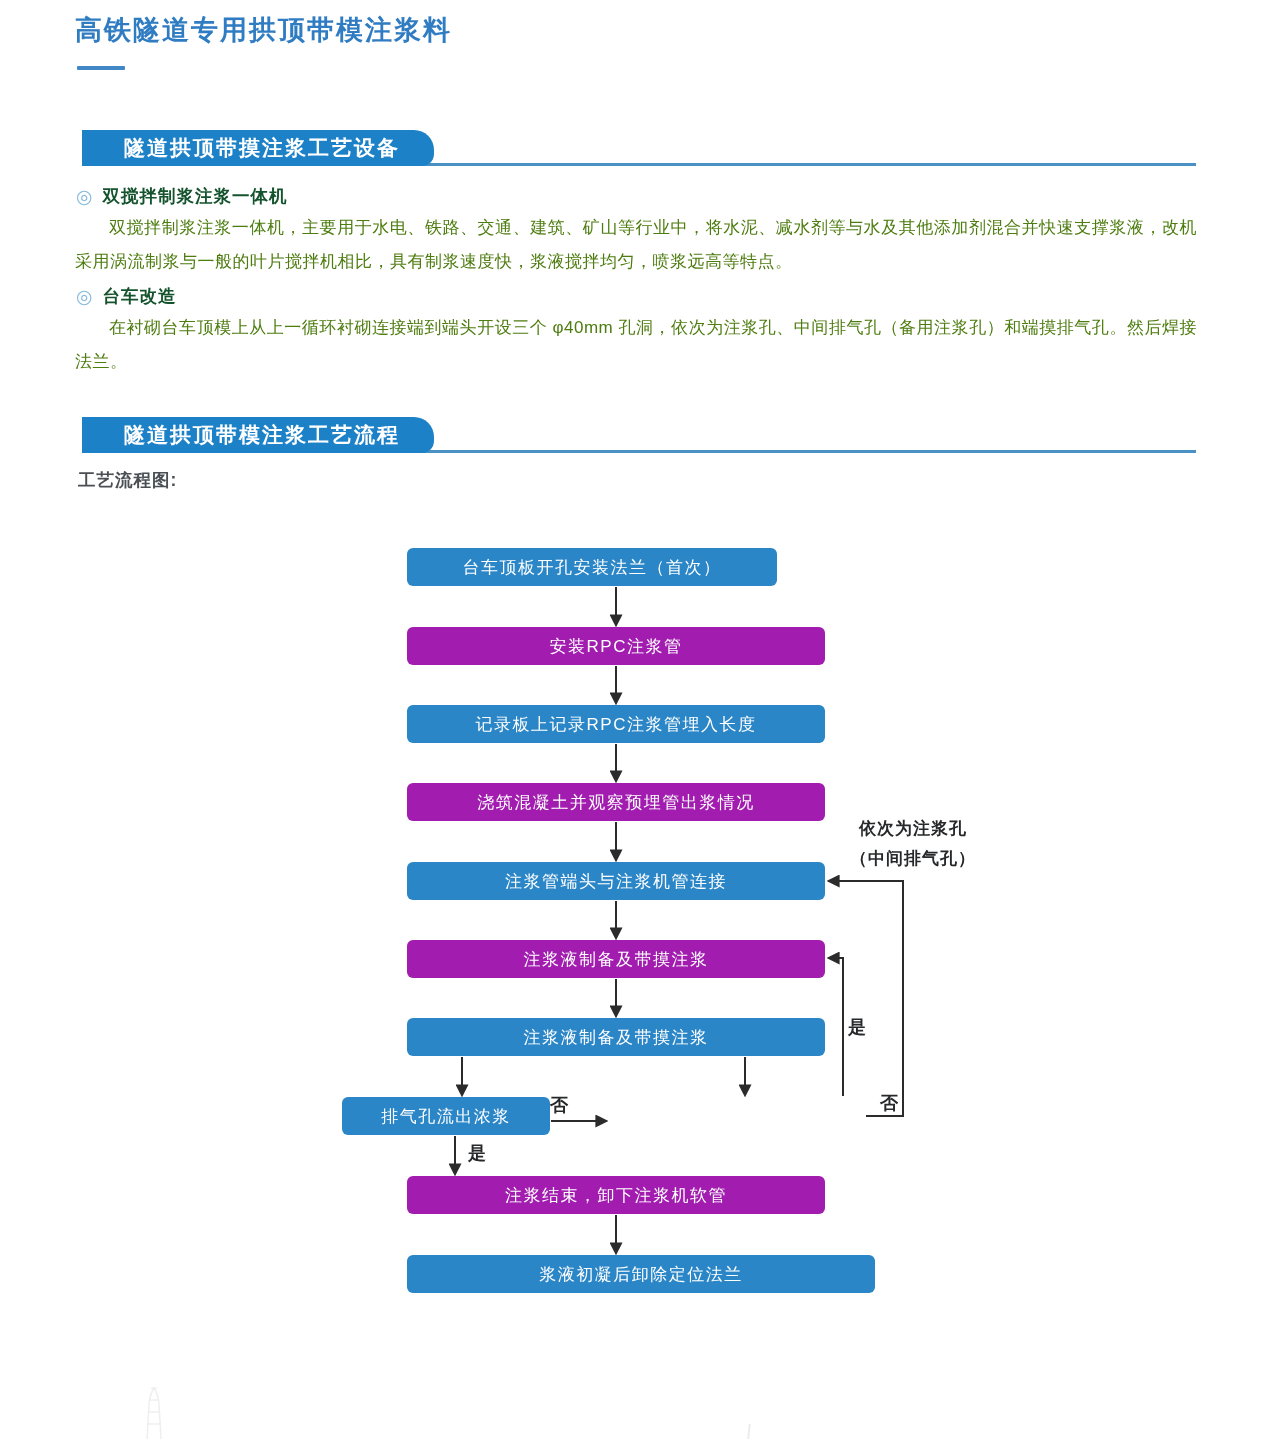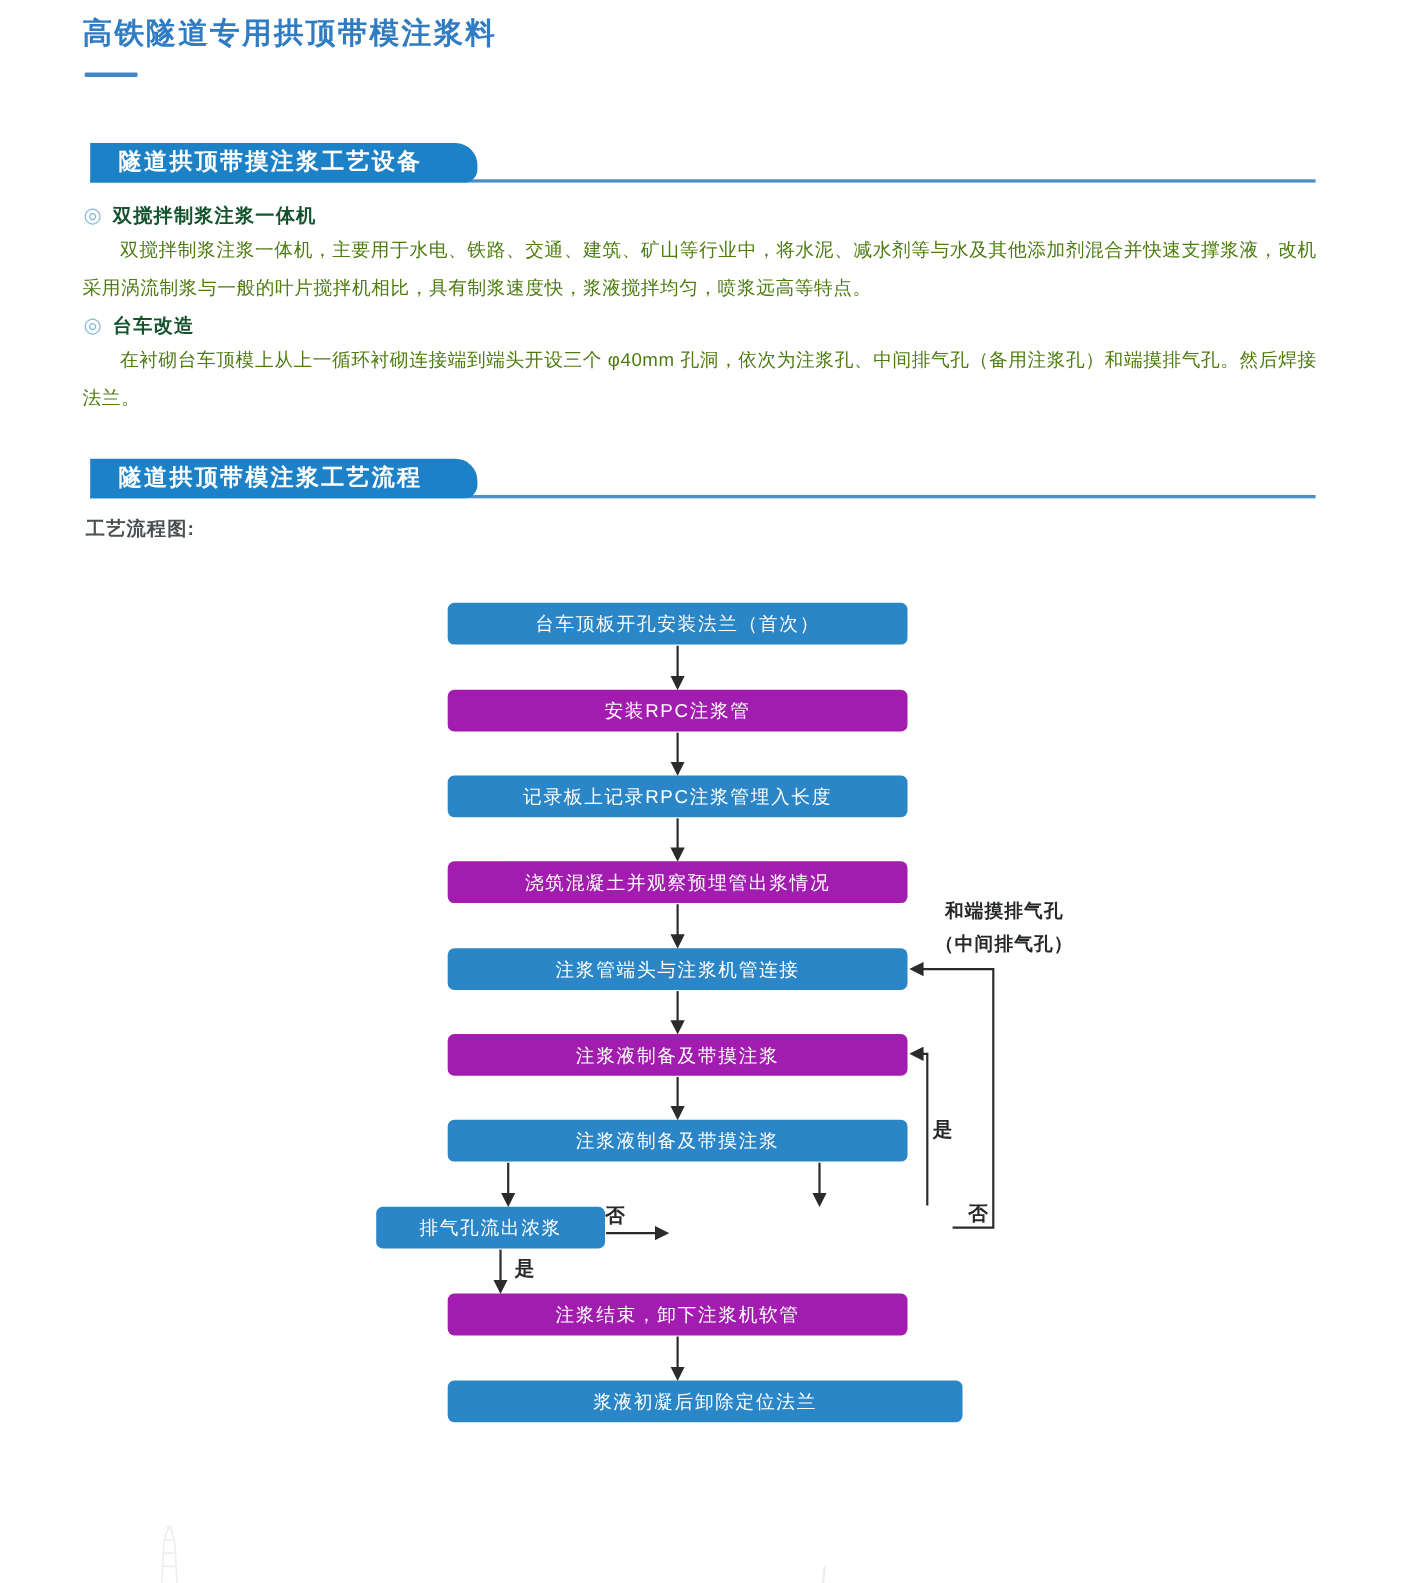--- a/index.html
+++ b/index.html
@@ -9,21 +9,21 @@
   .abs{position:absolute;}
 
   
   .page-title{left:75px;top:12px;font-size:27px;font-weight:bold;color:#2f7cc2;letter-spacing:2px;}
   .title-underline{left:77px;top:66px;width:48px;height:4px;background:#4288c6;border-radius:1px;}
 
   
   .banner-line{height:3px;background:#4a90c4;}
   .banner{width:352px;height:36px;background:#1c81c7;border-radius:0 20px 12px 0;
           color:#ffffff;font-size:21px;font-weight:bold;letter-spacing:2px;
-          line-height:36px;padding-left:26px;box-sizing:border-box;z-index:2;}
+          line-height:36px;padding-left:42px;box-sizing:border-box;z-index:2;}
 
   
   .bullet-row{display:flex;align-items:center;gap:10px;}
   .bullet-icon{color:#85b9dc;font-size:19px;line-height:1;}
   .bullet-heading{font-size:17.5px;font-weight:bold;color:#14532d;letter-spacing:1px;}
   .para{width:1122px;font-size:17px;line-height:34px;text-indent:2em;
         text-align:justify;color:#4d7c0f;letter-spacing:0.5px;}
 
   .flow-caption{left:78px;top:468px;font-size:17.5px;font-weight:bold;color:#4a4f54;letter-spacing:1px;}
 
@@ -85,38 +85,38 @@
       <path d="M462 1057 V1087" marker-end="url(#arr)"></path>
       <path d="M745 1057 V1087" marker-end="url(#arr)"></path>
       <path d="M455 1136 V1166" marker-end="url(#arr)"></path>
       <path d="M616 1215 V1245" marker-end="url(#arr)"></path>
       <path d="M551 1121 H598" marker-end="url(#arr)"></path>
       <path d="M843 1096 V958 H837" marker-end="url(#arr)"></path>
       <path d="M866 1116 H903 V881 H837" marker-end="url(#arr)"></path>
     </g>
   </svg>
 
-  <div class="node blue" style="left:407px;top:548px;width:418px;height:38px;">台车顶板开孔安装法兰（首次）</div>
+  <div class="node blue" style="left:407px;top:548px;width:370px;height:38px;">台车顶板开孔安装法兰（首次）</div>
   <div class="node gray" style="left:407px;top:627px;width:418px;height:38px;">安装RPC注浆管</div>
   <div class="node blue" style="left:407px;top:705px;width:418px;height:38px;">记录板上记录RPC注浆管埋入长度</div>
   <div class="node gray" style="left:407px;top:783px;width:418px;height:38px;">浇筑混凝土并观察预埋管出浆情况</div>
   <div class="node blue" style="left:407px;top:862px;width:418px;height:38px;text-align:center;">注浆管端头与注浆机管连接</div>
   <div class="node gray" style="left:407px;top:940px;width:418px;height:38px;">注浆液制备及带摸注浆</div>
   <div class="node blue" style="left:407px;top:1018px;width:418px;height:38px;">注浆液制备及带摸注浆</div>
   <div class="node blue" style="left:342px;top:1097px;width:208px;height:38px;">排气孔流出浓浆</div>
   <div class="node gray" style="left:407px;top:1176px;width:418px;height:38px;">注浆结束，卸下注浆机软管</div>
   <div class="node blue" style="left:407px;top:1255px;width:468px;height:38px;">浆液初凝后卸除定位法兰</div>
 
   <div class="edge-label" style="left:550px;top:1096px;">否</div>
   <div class="edge-label" style="left:468px;top:1144px;">是</div>
   <div class="edge-label" style="left:848px;top:1018px;">是</div>
   <div class="edge-label" style="left:880px;top:1094px;">否</div>
 
   <div class="flow-annotation">
-    <div>和端摸排气孔</div>
+    <div>依次为注浆孔</div>
     <div>（中间排气孔）</div>
   </div>
 
   <svg class="watermark" width="70" height="53" viewBox="0 0 70 53">
     <g stroke="#e4e4e4" stroke-width="1.5" fill="none">
       <path d="M22 53 L24 18 Q25 8 29 2 Q33 8 34 18 L36 53"></path>
       <path d="M24 14 L34 14 M23 26 L35 26 M22 38 L36 38"></path>
       <path d="M26 2 L32 2"></path>
     </g>
   </svg>

